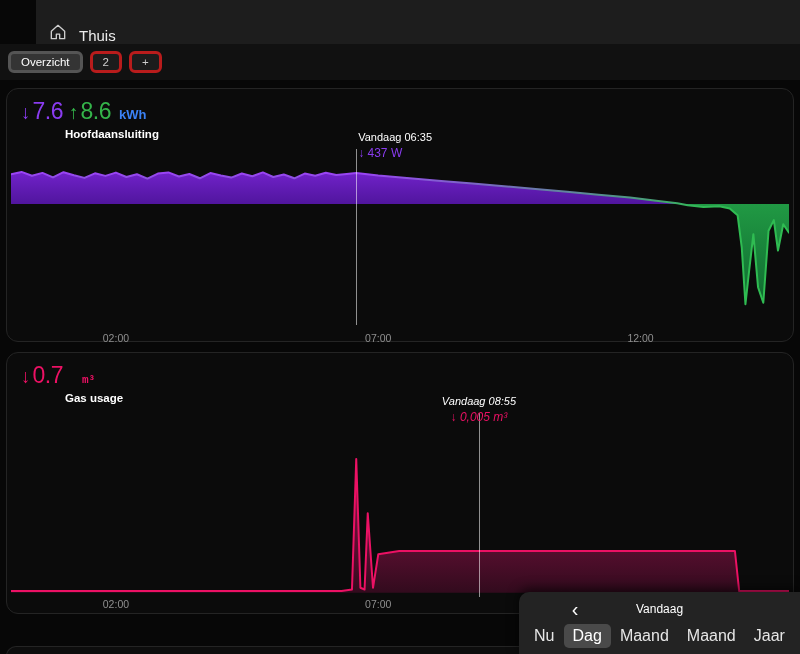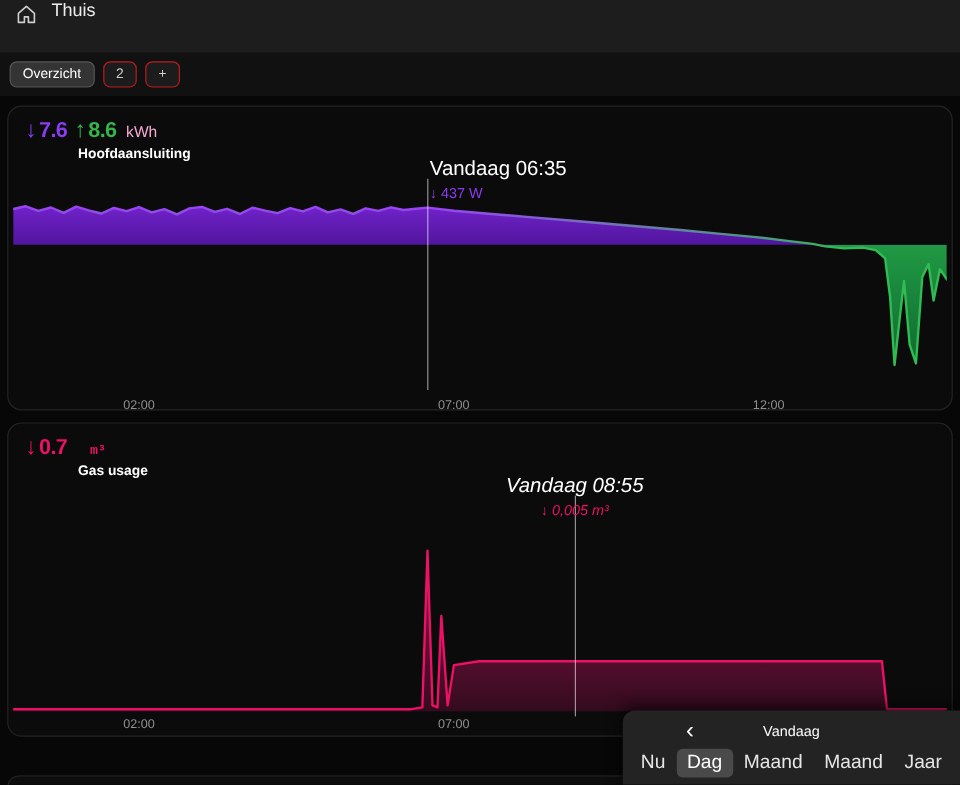--- a/index.html
+++ b/index.html
@@ -3,63 +3,63 @@
 <meta charset="utf-8">
 <style>
   * { box-sizing: border-box; }
   html,body { margin:0; padding:0; }
   body {
     width:800px; height:654px; overflow:hidden; position:relative;
     background:#070707; color:#e0e0e0;
     font-family:"Liberation Sans", sans-serif;
   }
   
-  .app-header { height:44px; background:#1d1d1d; display:flex; align-items:flex-start; padding:0 10px; gap:9px; }
+  .app-header { height:44px; background:#1d1d1d; display:flex; align-items:flex-end; padding:0 10px; gap:9px;margin-left:36px; }
   .home-btn { background:none; border:none; padding:2px; display:flex; align-items:center; cursor:pointer; }
   .app-title { font-size:15px; color:#ececec; }
 
   
   .tabs { display:flex; gap:7px; padding:7px 8px; background:#111; align-items:center; height:36px; }
   .tab {
-    height:22px; border-radius:6px; border:1px solid #b91c1c; background:#1c1c1c;
+    height:22px; border-radius:6px; border:3px solid #b91c1c; background:#1c1c1c;
     color:#cfcfcf; font-size:11.5px; padding:0 10px; display:flex; align-items:center;
     cursor:pointer; font-family:inherit;
   }
   .tab.selected { background:#343434; border-color:#555; color:#fff; }
 
   
   .card {
     position:absolute; left:6px; right:6px; background:#0b0b0b;
     border:1px solid #242424; border-radius:12px;
   }
   #energy-card { top:88px; height:254px; }
   #gas-card    { top:352px; height:262px; }
 
   .card-head { position:absolute; top:9px; left:14px; z-index:5; }
   .stats-line { display:flex; align-items:baseline; gap:2px; }
   .arrow { font-size:19px; font-weight:700; }
-  .big   { font-size:18px; font-weight:700; letter-spacing:-0.5px; }
-  .unit-label { font-size:13px; color:#f9a8d4; margin-left:6px; font-weight:400; }
+  .big   { font-size:23px; font-weight:400; letter-spacing:-0.5px; }
+  .unit-label { font-size:13px; color:#3b82f6; margin-left:6px; font-weight:700; }
   .unit-sup { font-size:11px; font-weight:700; vertical-align:7px; margin-left:17px;font-family:Liberation Mono, monospace; }
   .card-title { font-size:11.5px; font-weight:700; color:#fff; margin-top:3px;padding-left:44px; }
 
   .purple { color:var(--purple); }
   .green  { color:var(--green); }
   .pink   { color:var(--pink); }
 
   .chart-zone { position:absolute; left:4px; right:4px; top:48px; bottom:2px; }
   svg.chart { display:block; width:100%; margin-top:16px; }
   #energy-card svg.chart { height:178px; }
   #gas-card svg.chart { height:180px; }
 
   .cursor { position:absolute; width:1px; top:12px; bottom:14px; background:rgba(255,255,255,0.55); z-index:3; }
   .tooltip { position:absolute; top:-6px; z-index:4; white-space:nowrap; }
   .tooltip.align-left { text-align:left; padding-left:2px; }
   .tooltip.align-center { transform:translateX(-50%); text-align:center;font-style:italic; }
-  .tip-time { font-size:17px; color:#fff; }
+  .tip-time { font-size:11px; color:#fff; }
   .tip-value { font-size:12px; margin-top:3px; }
 
   .ticks { position:relative; height:14px; }
   .tick { position:absolute; transform:translateX(-50%); top:1px; font-size:10.5px; color:#8f8f8f; }
 
   
   .time-picker {
     position:absolute; right:0; bottom:0; width:281px; height:62px;
     background:#232323; border-top-left-radius:10px; z-index:20;
     box-shadow:0 -3px 12px rgba(0,0,0,0.65);

